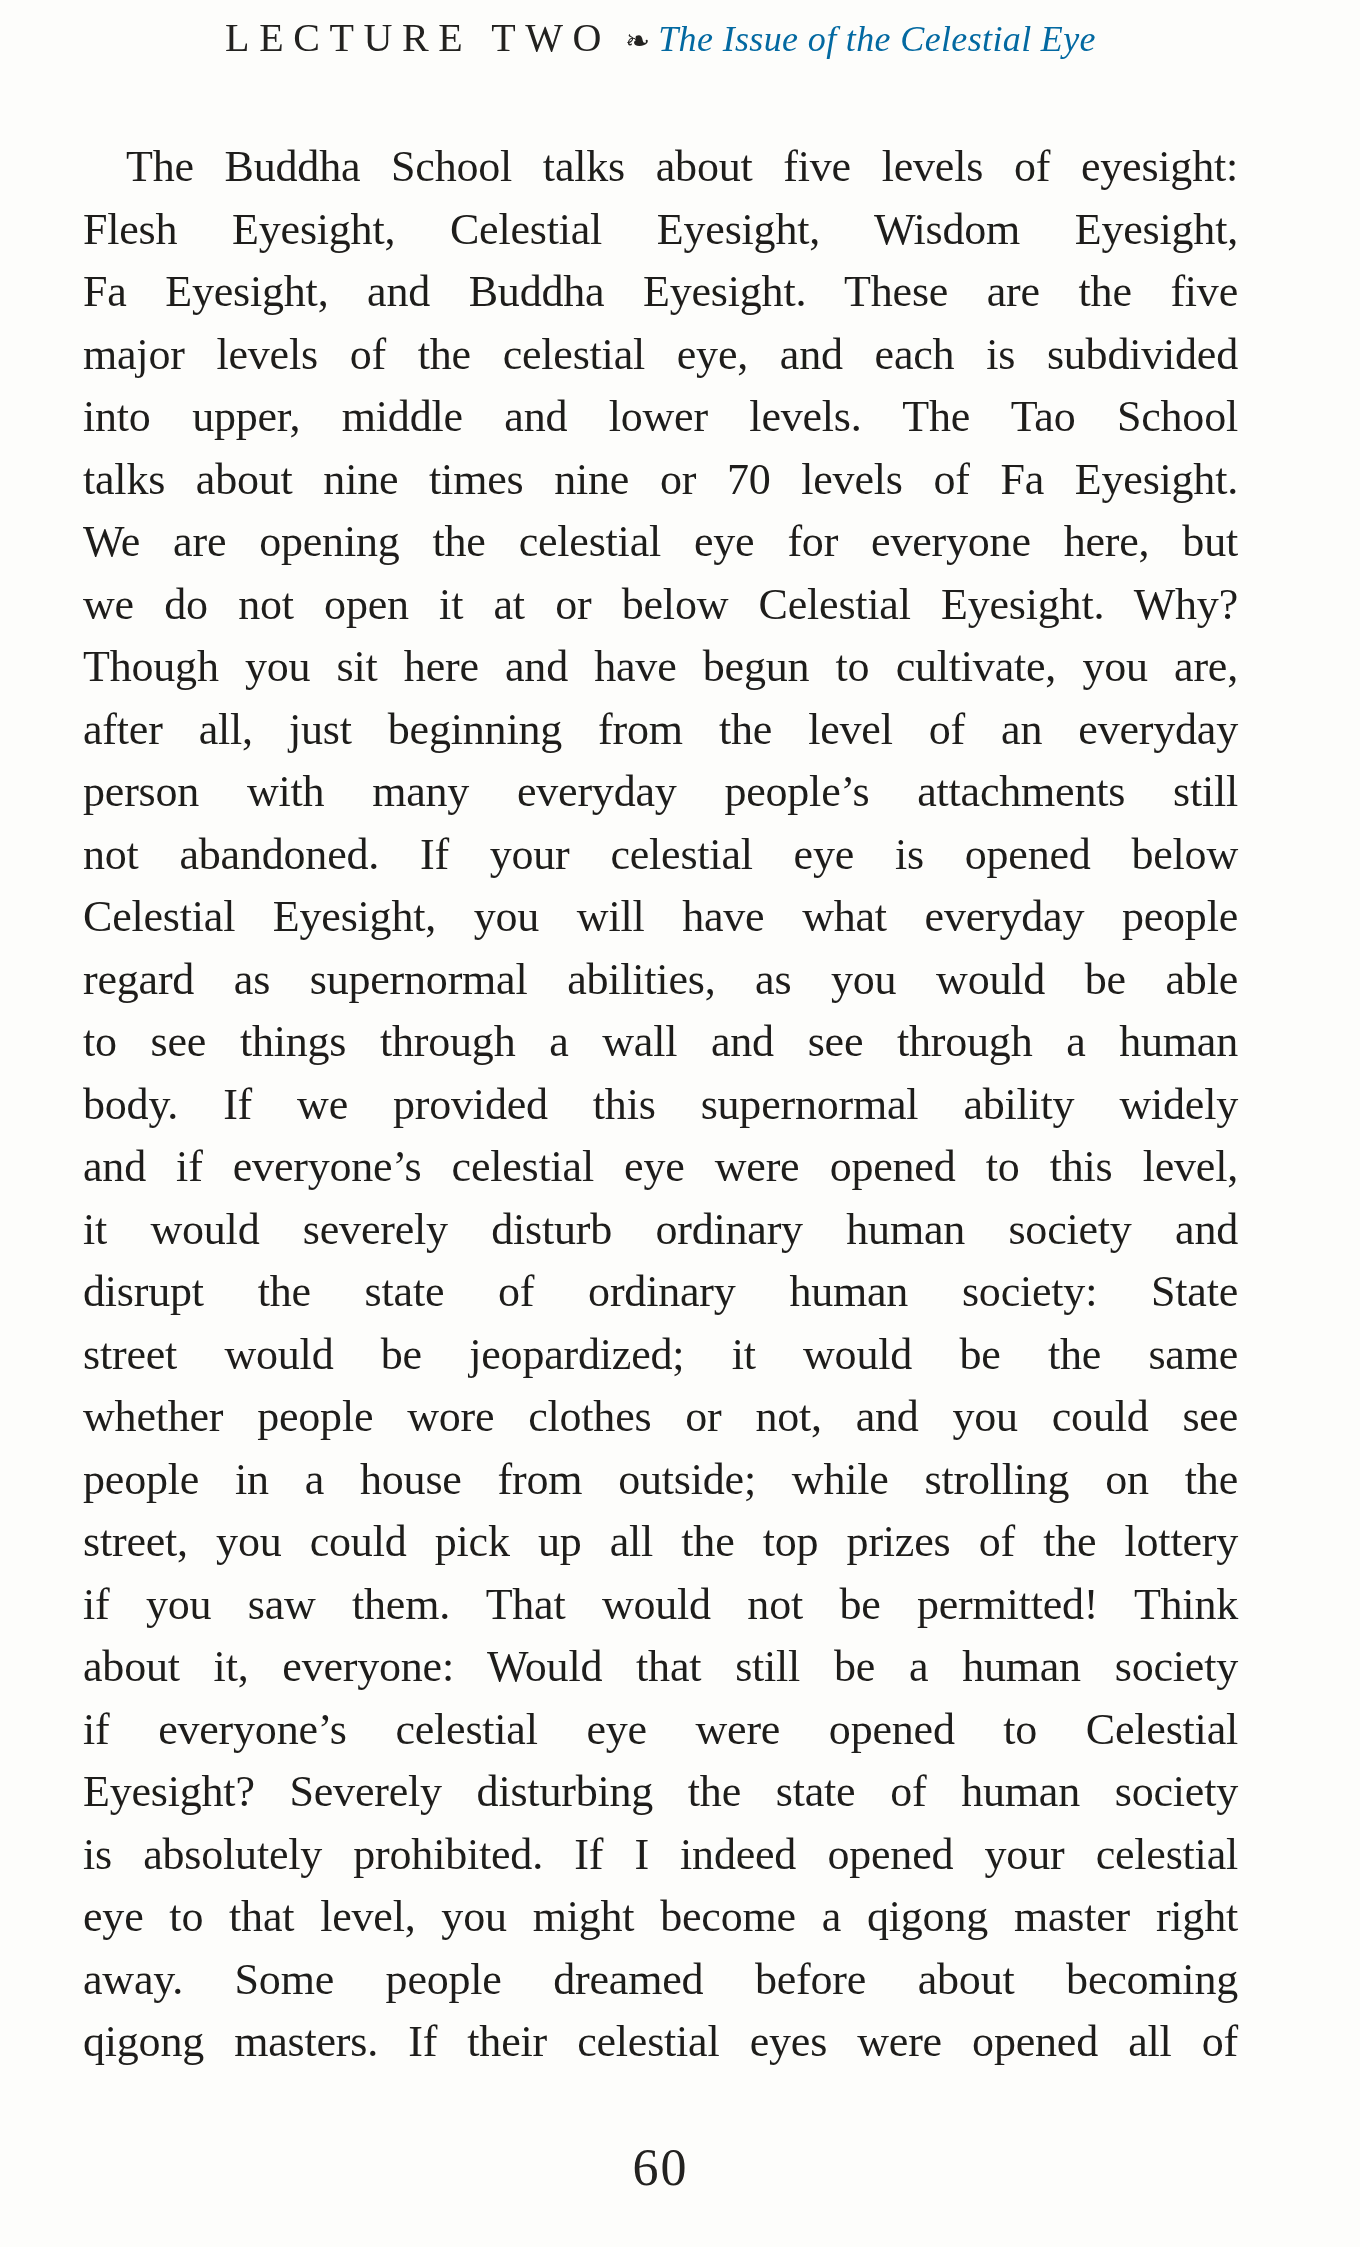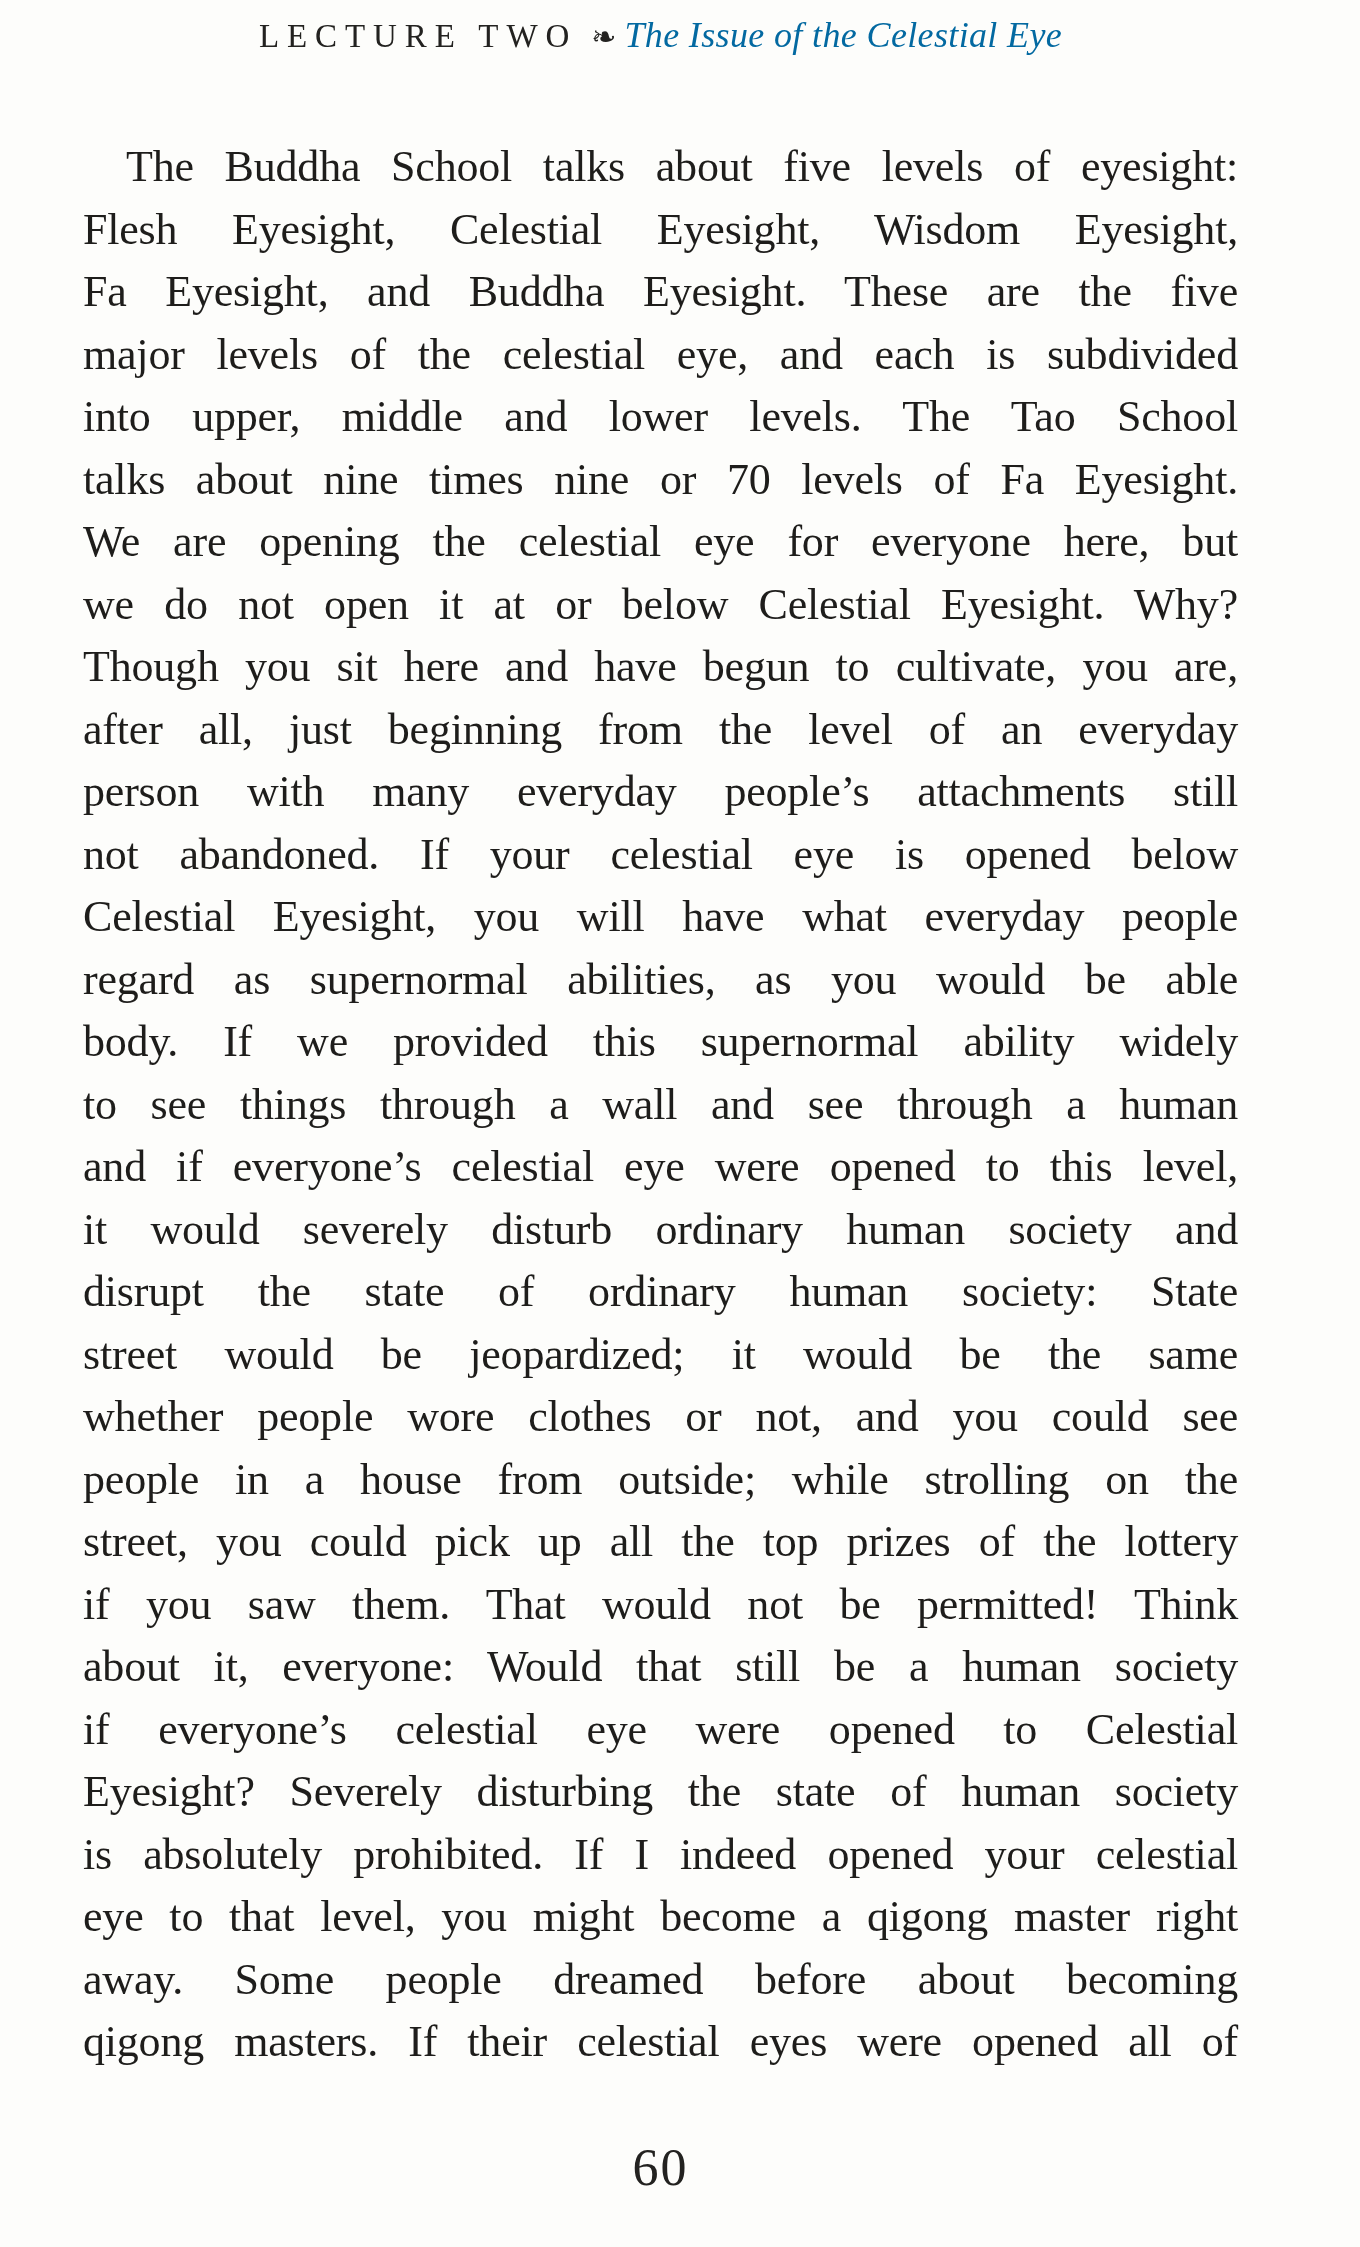--- a/index.html
+++ b/index.html
@@ -19,21 +19,21 @@
   }
   .running-header {
     position: absolute;
     top: 14px;
     left: 83px;
     width: 1155px;
     text-align: center;
     white-space: nowrap;
   }
   .running-header .section-label {
-    font-size: 33px;
+    font-size: 40px;
     letter-spacing: 0.24em;
     color: #232220;
   }
   .running-header .ornament {
     font-size: 30px;
     margin: 0 8px 0 14px;
     color: #232220;
   }
   .running-header .chapter-title {
     font-style: italic;
@@ -88,22 +88,22 @@
       <div class="line">into upper, middle and lower levels. The Tao School</div>
       <div class="line">talks about nine times nine or 70 levels of Fa Eyesight.</div>
       <div class="line">We are opening the celestial eye for everyone here, but</div>
       <div class="line">we do not open it at or below Celestial Eyesight. Why?</div>
       <div class="line">Though you sit here and have begun to cultivate, you are,</div>
       <div class="line">after all, just beginning from the level of an everyday</div>
       <div class="line">person with many everyday people’s attachments still</div>
       <div class="line">not abandoned. If your celestial eye is opened below</div>
       <div class="line">Celestial Eyesight, you will have what everyday people</div>
       <div class="line">regard as supernormal abilities, as you would be able</div>
+      <div class="line">to see things through a wall and see through a human</div>
       <div class="line">body. If we provided this supernormal ability widely</div>
-      <div class="line">to see things through a wall and see through a human</div>
       <div class="line">and if everyone’s celestial eye were opened to this level,</div>
       <div class="line">it would severely disturb ordinary human society and</div>
       <div class="line">disrupt the state of ordinary human society: State</div>
       <div class="line">street would be jeopardized; it would be the same</div>
       <div class="line">whether people wore clothes or not, and you could see</div>
       <div class="line">people in a house from outside; while strolling on the</div>
       <div class="line">street, you could pick up all the top prizes of the lottery</div>
       <div class="line">if you saw them. That would not be permitted! Think</div>
       <div class="line">about it, everyone: Would that still be a human society</div>
       <div class="line">if everyone’s celestial eye were opened to Celestial</div>

